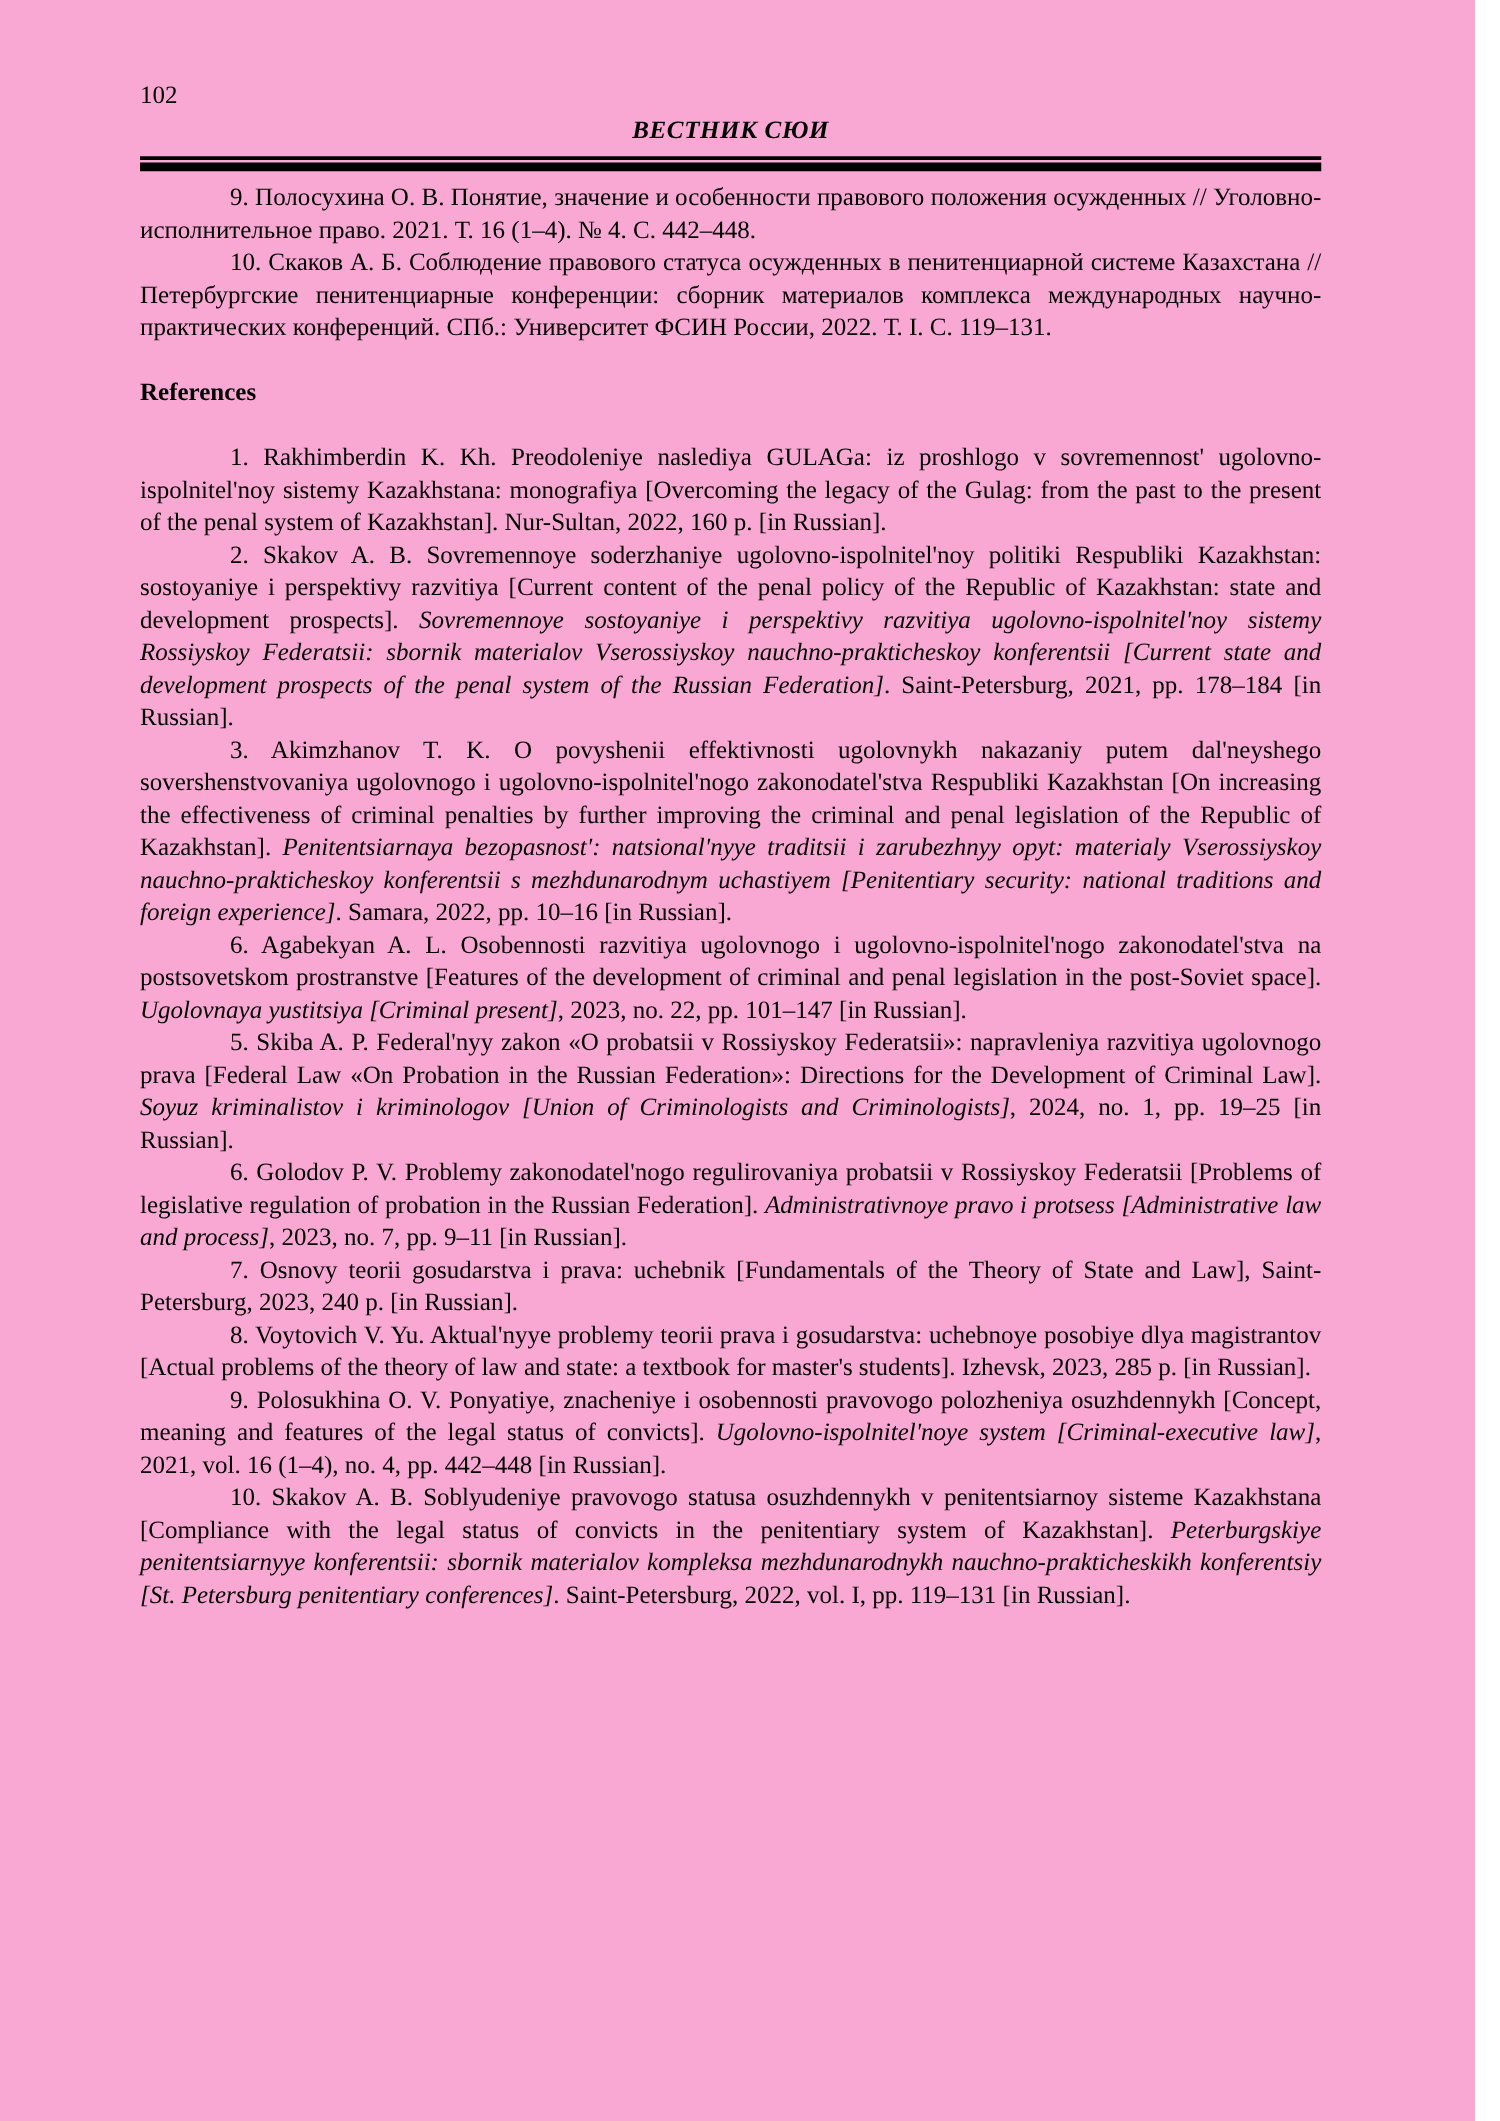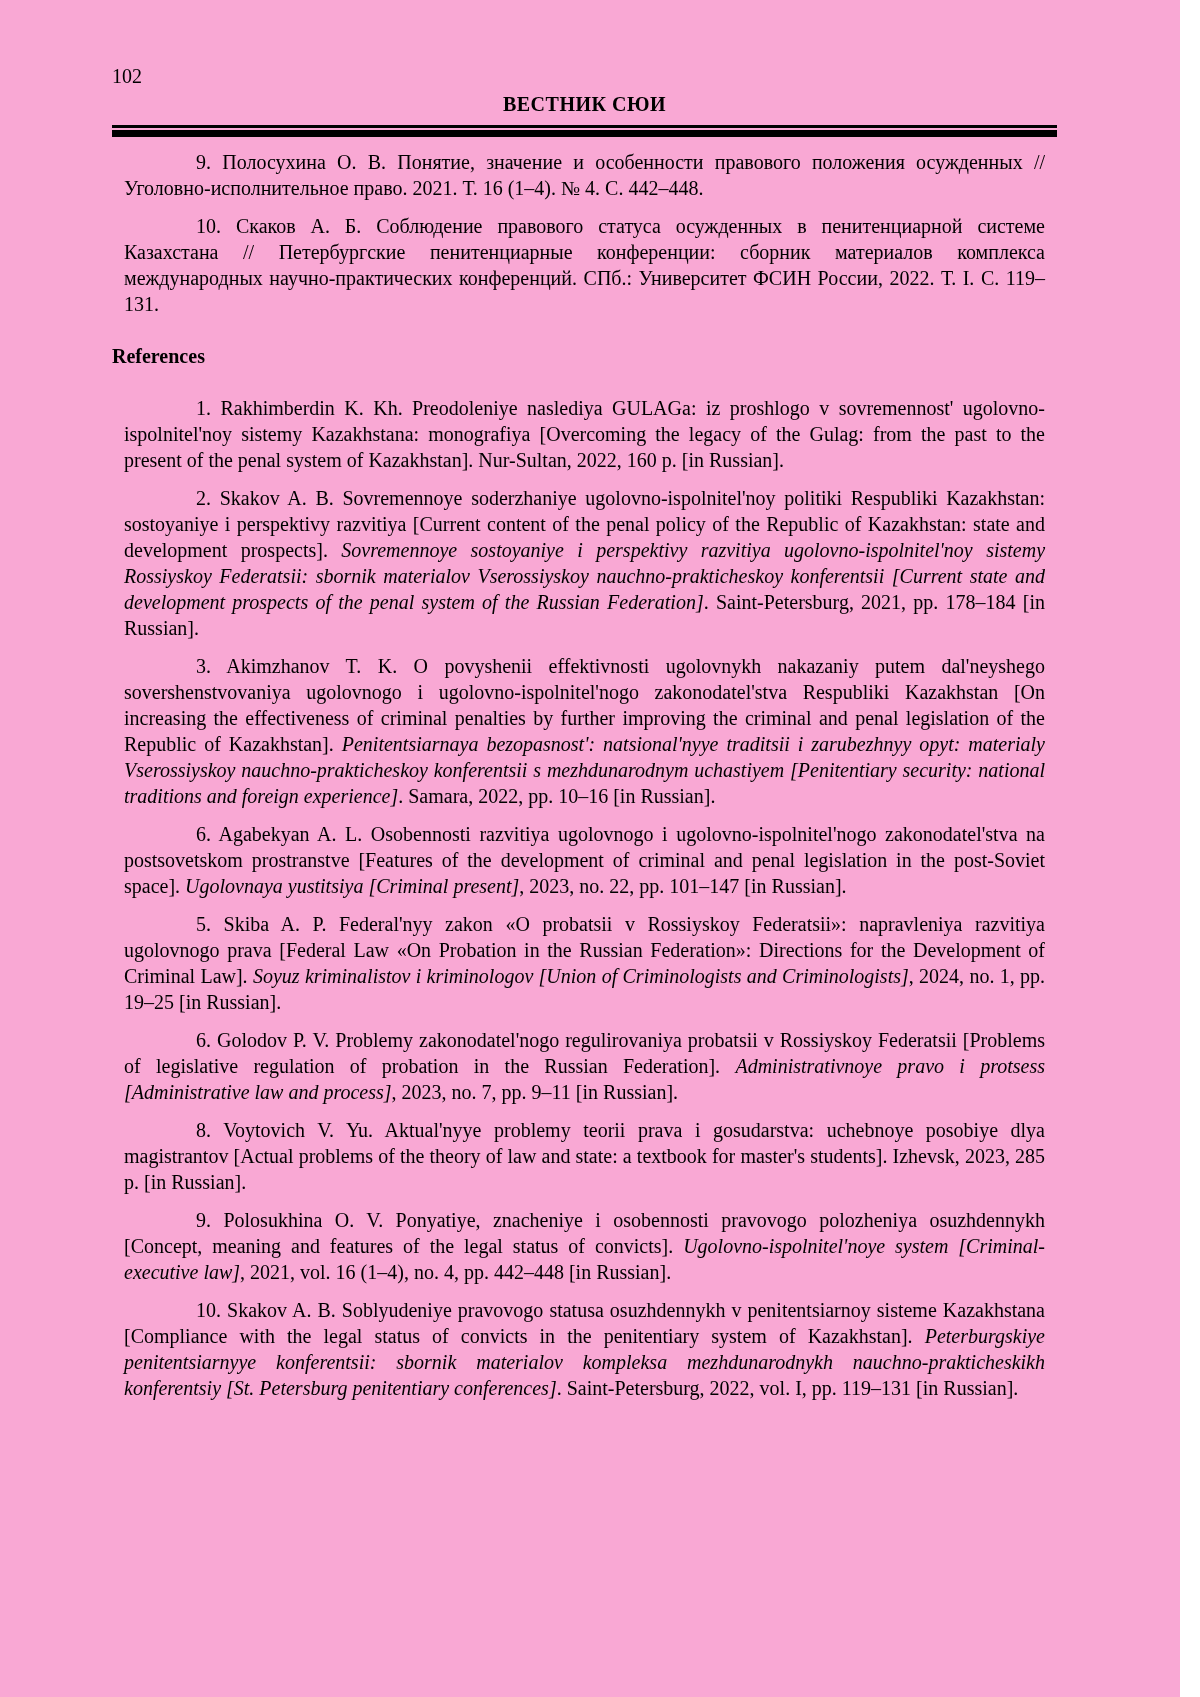--- a/index.html
+++ b/index.html
@@ -26,34 +26,35 @@
     padding-top: 64px;
     font-size: 20px;
     line-height: 24px;
     text-align: left;
   }
   .journal-title {
     margin-top: 4px;
     text-align: center;
     font-size: 20px;
     font-weight: bold;
+    font-style: italic;
     line-height: 24px;
     letter-spacing: 0.5px;
   }
   .double-rule {
     margin-top: 9px;
     height: 2px;               
     border-top: 3px solid #000;
     border-bottom: 7px solid #000;
   }
   .refs {
     margin-top: 8px;
   }
   p.ref {
-    margin: 12px;
+    margin: 0;
     font-size: 20px;
     line-height: 26px;
     text-align: justify;
     text-indent: 72px;
   }
   .section-heading {
     margin-top: 26px;
     margin-bottom: 26px;
     text-align: left;
     font-size: 20px;
@@ -83,19 +84,20 @@
 
     <div class="section-heading">References</div>
 
     <div class="refs">
         <p class="ref"><span>1. Rakhimberdin K. Kh. Preodoleniye naslediya GULAGa: iz proshlogo v sovremennost' ugolovno-ispolnitel'noy sistemy Kazakhstana: monografiya [Overcoming the legacy of the Gulag: from the past to the present of the penal system of Kazakhstan]. Nur-Sultan, 2022, 160 p. [in Russian].</span></p>
         <p class="ref"><span>2. Skakov A. B. Sovremennoye soderzhaniye ugolovno-ispolnitel'noy politiki Respubliki Kazakhstan: sostoyaniye i perspektivy razvitiya [Current content of the penal policy of the Republic of Kazakhstan: state and development prospects]. </span><span class="it">Sovremennoye sostoyaniye i perspektivy razvitiya ugolovno-ispolnitel'noy sistemy Rossiyskoy Federatsii: sbornik materialov Vserossiyskoy nauchno-prakticheskoy konferentsii [Current state and development prospects of the penal system of the Russian Federation]</span><span>. Saint-Petersburg, 2021, pp. 178–184 [in Russian].</span></p>
         <p class="ref"><span>3. Akimzhanov T. K. O povyshenii effektivnosti ugolovnykh nakazaniy putem dal'neyshego sovershenstvovaniya ugolovnogo i ugolovno-ispolnitel'nogo zakonodatel'stva Respubliki Kazakhstan [On increasing the effectiveness of criminal penalties by further improving the criminal and penal legislation of the Republic of Kazakhstan]. </span><span class="it">Penitentsiarnaya bezopasnost': natsional'nyye traditsii i zarubezhnyy opyt: materialy Vserossiyskoy nauchno-prakticheskoy konferentsii s mezhdunarodnym uchastiyem [Penitentiary security: national traditions and foreign experience]</span><span>. Samara, 2022, pp. 10–16 [in Russian].</span></p>
         <p class="ref"><span>6. Agabekyan A. L. Osobennosti razvitiya ugolovnogo i ugolovno-ispolnitel'nogo zakonodatel'stva na postsovetskom prostranstve [Features of the development of criminal and penal legislation in the post-Soviet space]. </span><span class="it">Ugolovnaya yustitsiya [Criminal present]</span><span>, 2023, no. 22, pp. 101–147 [in Russian].</span></p>
         <p class="ref"><span>5. Skiba A. P. Federal'nyy zakon «O probatsii v Rossiyskoy Federatsii»: napravleniya razvitiya ugolovnogo prava [Federal Law «On Probation in the Russian Federation»: Directions for the Development of Criminal Law]. </span><span class="it">Soyuz kriminalistov i kriminologov [Union of Criminologists and Criminologists]</span><span>, 2024, no. 1, pp. 19–25 [in Russian].</span></p>
         <p class="ref"><span>6. Golodov P. V. Problemy zakonodatel'nogo regulirovaniya probatsii v Rossiyskoy Federatsii [Problems of legislative regulation of probation in the Russian Federation]. </span><span class="it">Administrativnoye pravo i protsess [Administrative law and process]</span><span>, 2023, no. 7, pp. 9–11 [in Russian].</span></p>
+        <p class="ref"><span>7. Osnovy teorii gosudarstva i prava: uchebnik [Fundamentals of the Theory of State and Law], Saint-Petersburg, 2023, 240 p. [in Russian].</span></p>
         <p class="ref"><span>8. Voytovich V. Yu. Aktual'nyye problemy teorii prava i gosudarstva: uchebnoye posobiye dlya magistrantov [Actual problems of the theory of law and state: a textbook for master's students]. Izhevsk, 2023, 285 p. [in Russian].</span></p>
         <p class="ref"><span>9. Polosukhina O. V. Ponyatiye, znacheniye i osobennosti pravovogo polozheniya osuzhdennykh [Concept, meaning and features of the legal status of convicts]. </span><span class="it">Ugolovno-ispolnitel'noye system [Criminal-executive law]</span><span>, 2021, vol. 16 (1–4), no. 4, pp. 442–448 [in Russian].</span></p>
         <p class="ref"><span>10. Skakov A. B. Soblyudeniye pravovogo statusa osuzhdennykh v penitentsiarnoy sisteme Kazakhstana [Compliance with the legal status of convicts in the penitentiary system of Kazakhstan]. </span><span class="it">Peterburgskiye penitentsiarnyye konferentsii: sbornik materialov kompleksa mezhdunarodnykh nauchno-prakticheskikh konferentsiy [St. Petersburg penitentiary conferences]</span><span>. Saint-Petersburg, 2022, vol. I, pp. 119–131 [in Russian].</span></p>
       </div>
 
   </div>
 </div>
 
 </body></html>

